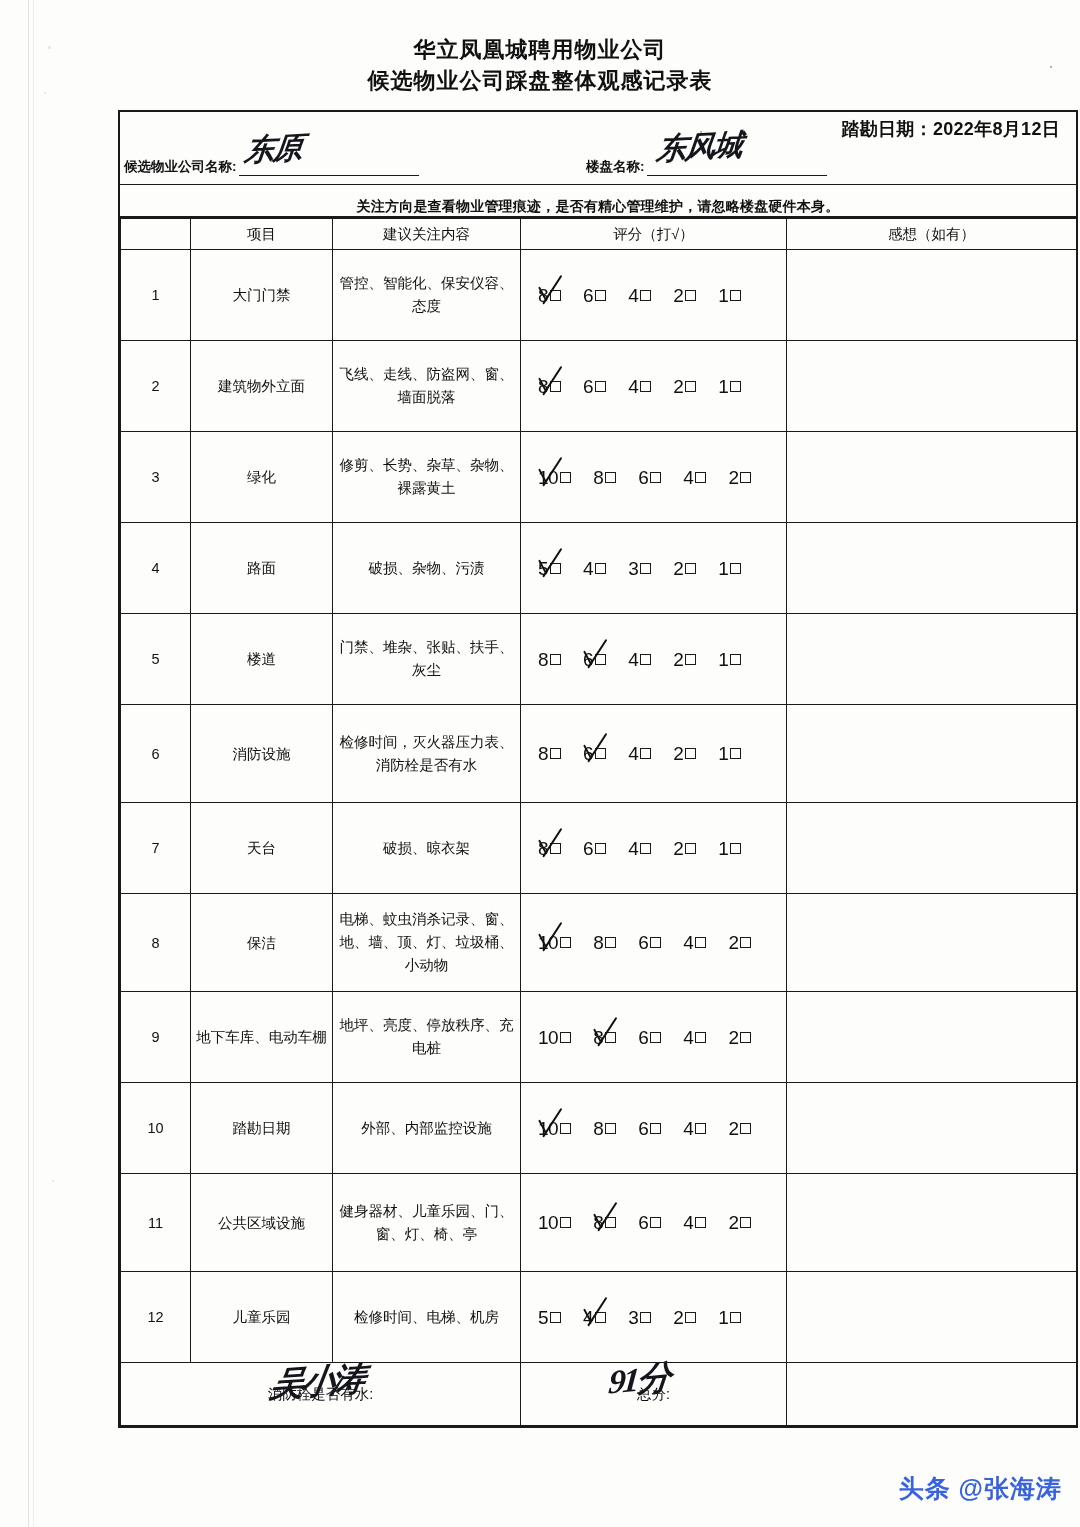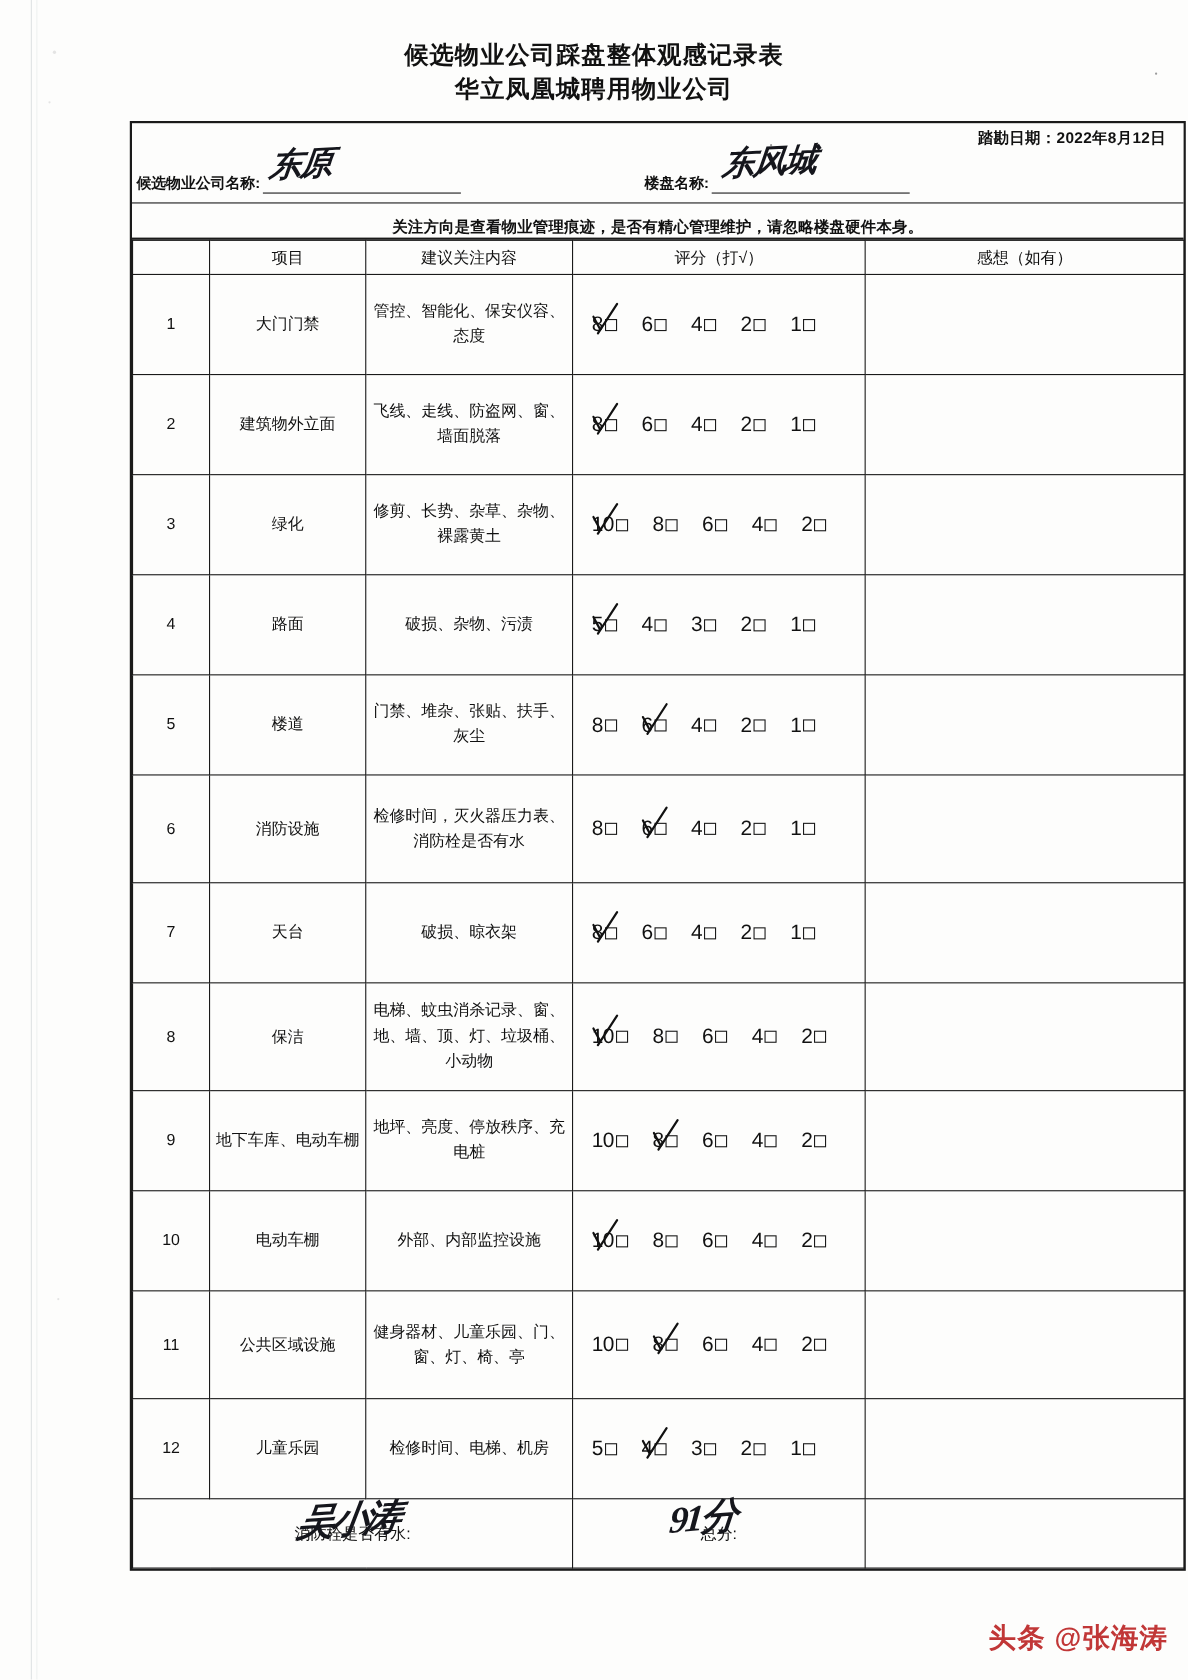--- a/index.html
+++ b/index.html
@@ -33,21 +33,21 @@
   .sheet{
     position:absolute;left:118px;top:110px;width:960px;
     border:2px solid #1a1a1a;
     box-sizing:border-box;
     background:transparent;
   }
   .hdr-row{
     position:relative;height:72px;border-bottom:1.5px solid #1a1a1a;
   }
   .date-line{
-    position:absolute;right:16px;top:5px;font-size:14px;font-weight:bold;
+    position:absolute;right:16px;top:5px;font-size:18px;font-weight:bold;
     letter-spacing:.3px;
   }
   .field{
     position:absolute;bottom:8px;font-size:13.5px;font-weight:bold;
     display:flex;align-items:flex-end;
   }
   .field.f1{left:4px;}
   .field.f2{left:466px;}
   .field .flabel{white-space:nowrap;}
   .field .fline{
@@ -133,40 +133,40 @@
   .hand-total{
     position:absolute;left:88px;top:-6px;
     font-family:"Liberation Serif","DejaVu Serif",serif;
     font-size:34px;font-weight:bold;font-style:italic;color:#15161c;
     letter-spacing:-3px;transform:skewX(-10deg) rotate(-5deg);
     white-space:nowrap;
   }
 
   .watermark{
     position:absolute;right:18px;bottom:22px;
-    font-size:25px;font-weight:bold;color:#b91c1c;
+    font-size:25px;font-weight:bold;color:#1d4ed8;
     letter-spacing:1px;opacity:.88;margin-left:39px;
   }
   .dot{position:absolute;width:2px;height:2px;background:#9a9a9a;border-radius:50%;}
 </style>
 </head>
 <body>
 
 <div class="scan-edge"></div>
 <div class="scan-edge2"></div>
 
 <div class="speck" style="left:48px;top:46px;width:3px;height:3px;"></div>
 <div class="speck" style="left:44px;top:92px;width:2px;height:2px;"></div>
 <div class="speck" style="left:52px;top:1180px;width:2px;height:2px;"></div>
 <div class="dot" style="left:1050px;top:66px;"></div>
 <div class="dot" style="left:700px;top:131px;"></div>
 
 <div class="title-block">
+  <div class="title-line">华立凤凰城聘用物业公司</div>
   <div class="title-line">候选物业公司踩盘整体观感记录表</div>
-  <div class="title-line">华立凤凰城聘用物业公司</div>
 </div>
 
 <div class="sheet">
 
   <div class="hdr-row">
     <div class="date-line">
       <span>踏勘日期：</span><span>2022年8月12日</span>
     </div>
 
     <div class="field f1">
@@ -489,21 +489,21 @@
               <span class="opt">
                 <span class="num">2</span>
                 <span class="box"></span>
               </span>
             </div>
           </td>
           <td class="remark"></td>
         </tr>
         <tr>
           <td class="no">10</td>
-          <td class="item">电动车棚</td>
+          <td class="item">踏勘日期</td>
           <td class="content">外部、内部监控设施</td>
           <td>
             <div class="score-wrap">
               <span class="opt five">
                 <span class="num">10</span>
                 <span class="box"></span>
                 <span class="tick"></span>
                 <span class="tick2"></span>
               </span>
               <span class="opt">

